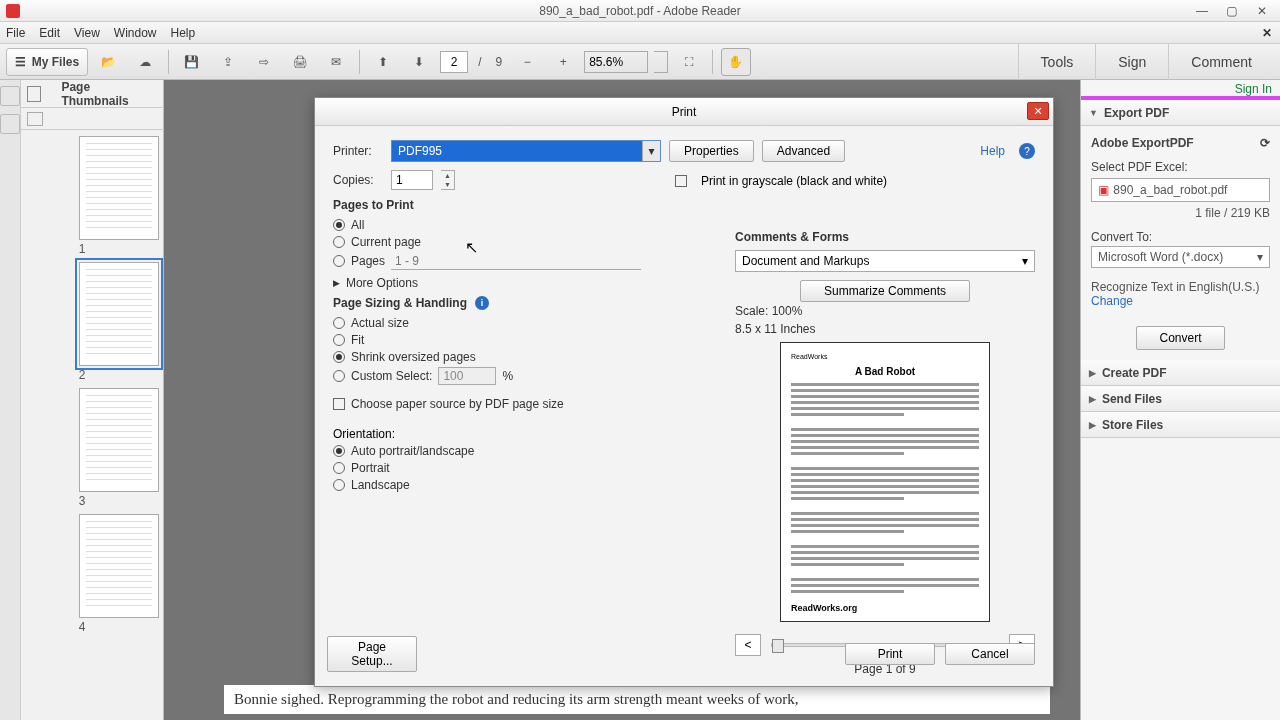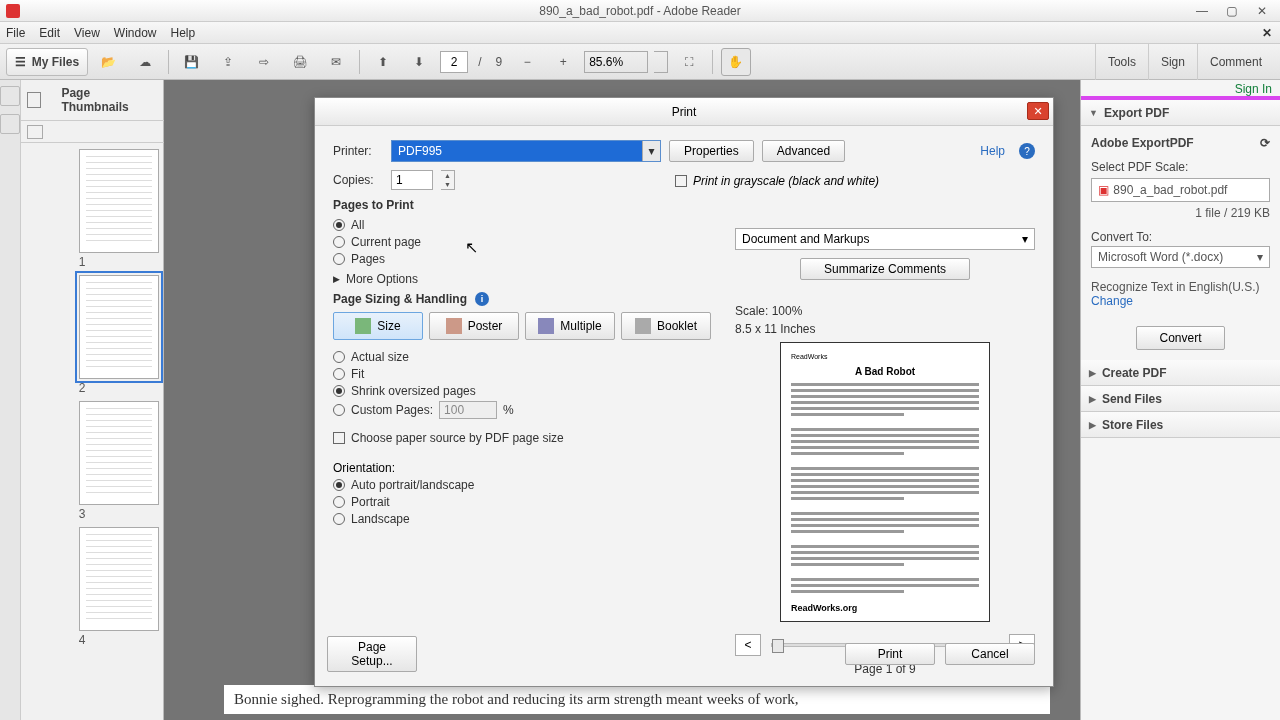--- a/index.html
+++ b/index.html
@@ -14,27 +14,27 @@
 .menubar .close-doc{ position:absolute; right:8px; color:#333; font-weight:bold;}
 .toolbar { height:36px; background:linear-gradient(#f3f3f3,#e2e2e2); border-bottom:1px solid #bbb; display:flex; align-items:center; padding:0 6px; gap:6px; position:relative;}
 .tb-btn{ width:30px; height:28px; display:flex; align-items:center; justify-content:center; border:1px solid transparent; border-radius:3px; color:#555;}
 .tb-sep{ width:1px; height:24px; background:#bbb; margin:0 2px;}
 .myfiles-btn{ display:flex; align-items:center; gap:6px; padding:0 8px; height:28px; border:1px solid #bbb; border-radius:3px; background:linear-gradient(#fff,#e8e8e8); font-weight:bold; color:#444;}
 .page-input{ width:28px; height:22px; text-align:center; border:1px solid #aaa;}
 .page-of{ color:#555; padding:0 4px;}
 .zoom-box{ width:64px; height:22px; border:1px solid #aaa; text-align:left; padding:0 4px; display:flex; align-items:center;}
 .zoom-dd{ width:14px; height:22px; border:1px solid #aaa; border-left:none;}
 .right-tools{ position:absolute; right:6px; display:flex; align-items:center;}
-.right-tools .link{ font-size:12px; color:#444; padding:0 12px; height:36px; display:flex; align-items:center; border-left:1px solid #ccc;}
+.right-tools .link{ font-size:14px; color:#444; padding:0 22px; height:36px; display:flex; align-items:center; border-left:1px solid #ccc;}
 .main{ position:absolute; top:80px; bottom:0; left:0; right:0; display:flex;}
 .sidebar{ width:164px; border-right:1px solid #bbb; background:#f1f1f1; display:flex;}
 .sidebar-tabs{ width:28px; background:#e6e6e6; border-right:1px solid #ccc; display:flex; flex-direction:column; align-items:center; padding-top:6px; gap:8px;}
 .sidebar-tabs div{ width:20px; height:20px; border:1px solid #bbb; border-radius:2px;}
 .sidebar-body{ flex:1; display:flex; flex-direction:column;}
-.sidebar-head{ height:41px; display:flex; align-items:center; padding:0 6px; border-bottom:1px solid #ccc;gap:14px;}
+.sidebar-head{ height:28px; display:flex; align-items:center; padding:0 6px; border-bottom:1px solid #ccc;gap:14px;}
 .sidebar-head .dbl-page{ width:18px; height:16px; border:1px solid #888; margin-right:6px;}
 .sidebar-head .title{ font-weight:bold; color:#444;}
 .sidebar-head .navbtn{ width:16px; height:16px; border:1px solid #aaa; margin-left:2px; font-size:10px; display:flex; align-items:center; justify-content:center;}
 .sidebar-opts{ height:22px; border-bottom:1px solid #ccc; display:flex; align-items:center; padding:0 6px;}
 .thumbs{ flex:1; overflow:hidden; padding:6px 0; display:flex; flex-direction:column; align-items:center; gap:6px;}
 .thumb{ width:80px; height:104px; background:#fff; border:1px solid #aaa; position:relative;}
 .thumb.sel{ outline:2px solid #3a7bd5; outline-offset:2px;}
 .thumb .fake-text{ position:absolute; inset:6px; background:repeating-linear-gradient(#ddd,#ddd 1px,transparent 1px,transparent 6px);}
 .thumb-label{ color:#555; margin-top:2px;}
 .content{ flex:1; position:relative; background:#747474;}
@@ -212,21 +212,21 @@
     <div class="signin">Sign In</div>
     <div class="acc-item">
         <span class="tri">▼</span>
         <span>Export PDF</span>
       </div>
     <div class="export-body">
       <div class="sub">
           <span>Adobe ExportPDF</span>
           <span>⟳</span>
         </div>
-      <label>Select PDF Scale:</label>
+      <label>Select PDF Excel:</label>
       <div class="filebox">
           <span style="color:#d33;">▣</span>
           <span>890_a_bad_robot.pdf</span>
         </div>
       <div class="info">1 file / 219 KB</div>
       <label>Convert To:</label>
       <div class="ddbox">
           <span>Microsoft Word (*.docx)</span>
           <span>▾</span>
         </div>
@@ -282,63 +282,46 @@
             <span class="radio on"></span>
             <span>All</span>
           </div>
       <div class="radio-row">
             <span class="radio"></span>
             <span>Current page</span>
           </div>
       <div class="radio-row">
             <span class="radio"></span>
             <span>Pages</span>
+        <input class="pages-in" placeholder="1 - 9" style="">
       </div>
       <div class="more-opt">
             <span class="tri">▶</span>
             <span>More Options</span>
           </div>
 
       <div class="section-title" style="display:flex;align-items:center;gap:8px;">
         <span>Page Sizing &amp; Handling</span>
         <span style="width:14px;height:14px;border-radius:50%;background:#2a6cc0;color:#fff;font-size:9px;display:inline-flex;align-items:center;justify-content:center;">i</span>
       </div>
-      <div class="sizebtns">
-        <div class="sizebtn sel">
-              <span class="ic"></span>
-              <span>Size</span>
-            </div>
-        <div class="sizebtn">
-              <span class="ic" style="background:#c98"></span>
-              <span>Poster</span>
-            </div>
-        <div class="sizebtn">
-              <span class="ic" style="background:#88b"></span>
-              <span>Multiple</span>
-            </div>
-        <div class="sizebtn">
-              <span class="ic" style="background:#aaa"></span>
-              <span>Booklet</span>
-            </div>
-      </div>
       <div class="radio-row">
             <span class="radio"></span>
             <span>Actual size</span>
           </div>
       <div class="radio-row">
             <span class="radio"></span>
             <span>Fit</span>
           </div>
       <div class="radio-row">
             <span class="radio on"></span>
             <span>Shrink oversized pages</span>
           </div>
       <div class="radio-row">
             <span class="radio"></span>
-            <span>Custom Pages:</span>
+            <span>Custom Select:</span>
         <input class="scale-in" value="100" style="">
         <span>%</span>
       </div>
       <div class="radio-row" style="margin-top:12px;">
             <span class="chk"></span>
             <span>Choose paper source by PDF page size</span>
           </div>
 
       <div style="margin-top:16px;">Orientation:</div>
       <div class="radio-row">
@@ -348,26 +331,27 @@
       <div class="radio-row">
             <span class="radio"></span>
             <span>Portrait</span>
           </div>
       <div class="radio-row">
             <span class="radio"></span>
             <span>Landscape</span>
           </div>
     </div>
 
-    <div style="position:absolute; left:360px; top:48px; display:flex; align-items:center; gap:6px;font-style:italic;">
+    <div style="position:absolute; left:360px; top:48px; display:flex; align-items:center; gap:14px;">
       <span class="chk"></span>
       <span>Print in grayscale (black and white)</span>
     </div>
 
     <div class="right-col2">
+      <div class="section-title">Comments &amp; Forms</div>
       <div class="cf-dd">
             <span>Document and Markups</span>
             <span>▾</span>
           </div>
       <button class="btn summ-btn">Summarize Comments</button>
     </div>
 
     <div class="preview-area">
       <div class="scale-lbl">Scale: 100%</div>
       <div class="dims">8.5 x 11 Inches</div>

